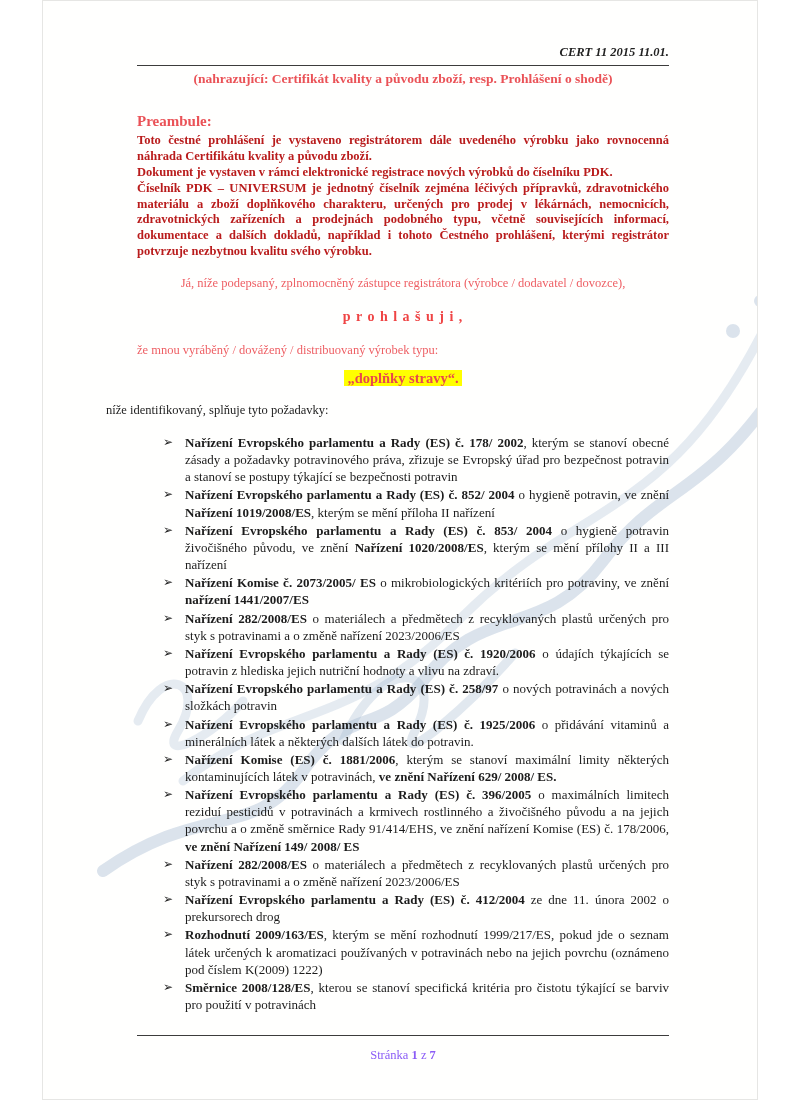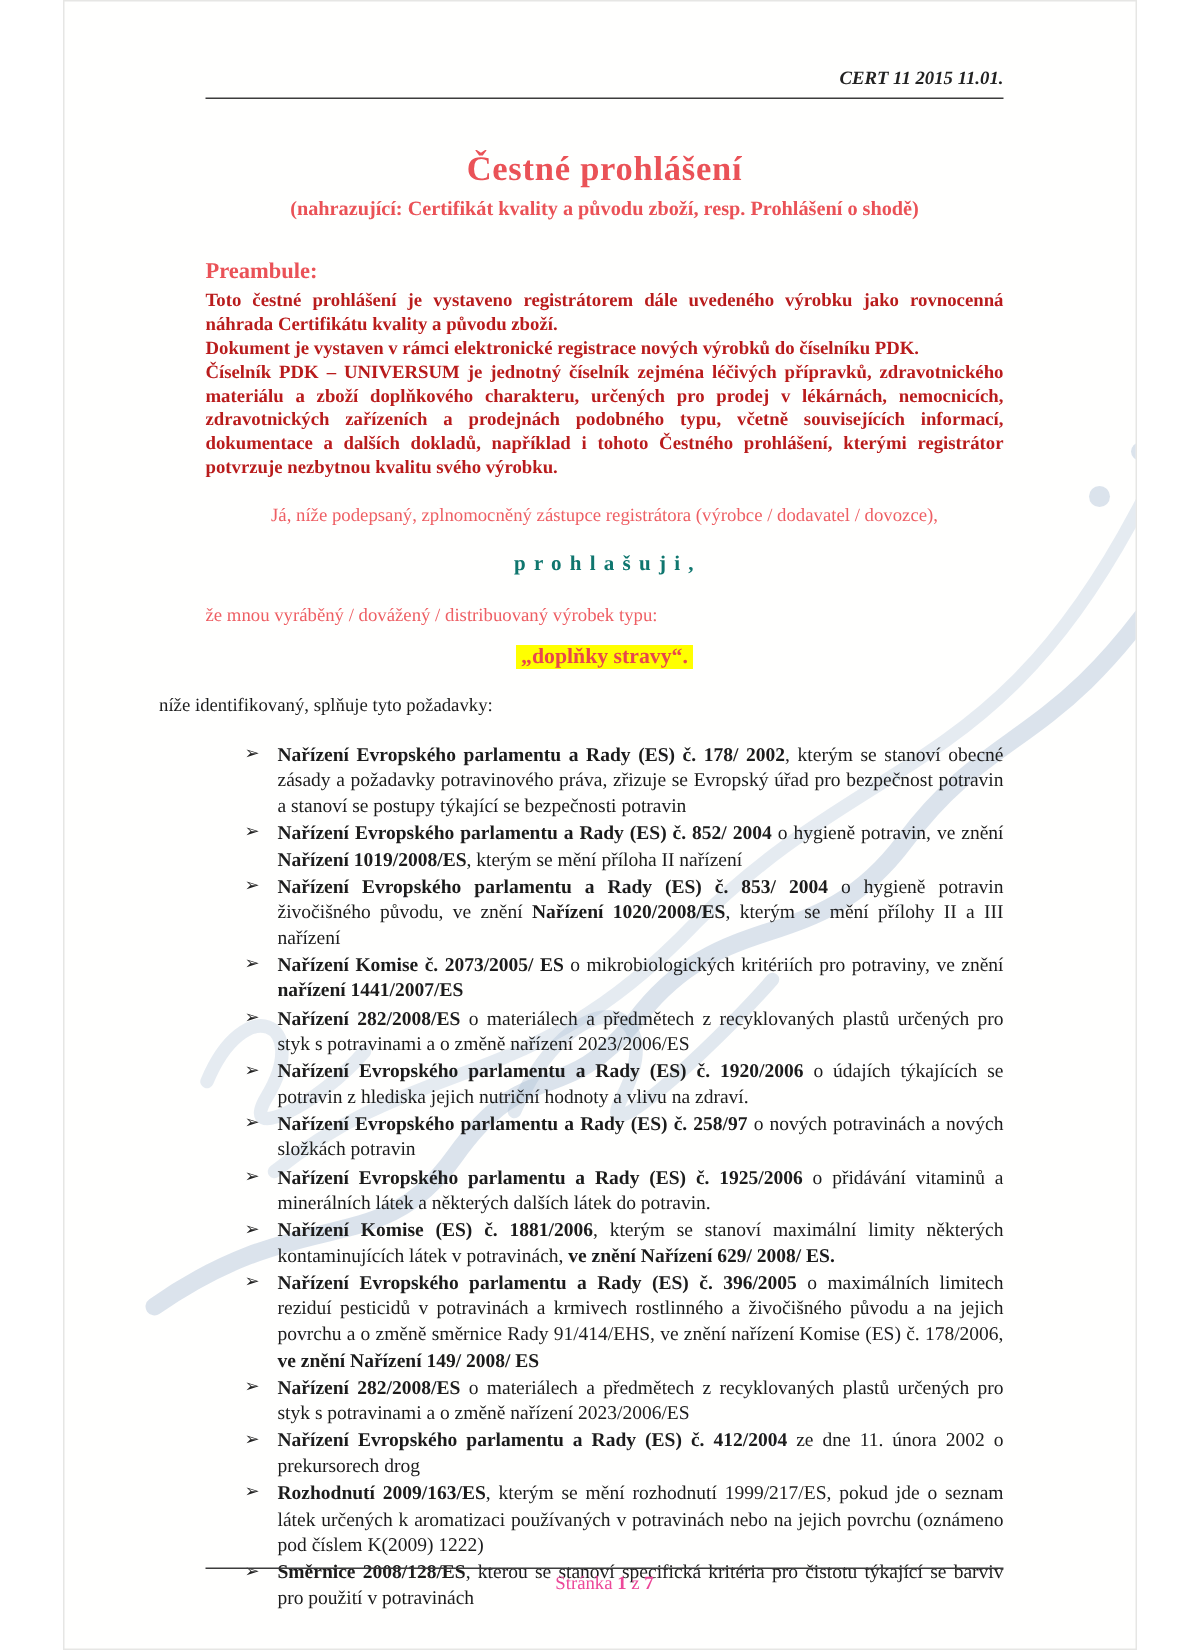--- a/index.html
+++ b/index.html
@@ -72,21 +72,21 @@
     margin-top: 16px;
     text-align: center;
     font-size: 12.5px;
     color: #ee5f64;
   }
   .decl-verb {
     margin-top: 18px;
     text-align: center;
     font-size: 14px;
     font-weight: bold;
-    color: #0f766e;
+    color: #ef4444;
     letter-spacing: 1px;
   }
   .decl-product-line {
     margin-top: 18px;
     font-size: 12.5px;
     color: #ee5f64;
   }
   .decl-product-type {
     margin-top: 11px;
     text-align: center;
@@ -128,23 +128,23 @@
   }
   .b { font-weight: bold; }
   .doc-footer {
     position: absolute;
     left: 94px;
     right: 88px;
     bottom: 36px;
     z-index: 1;
     border-top: 1.5px solid #3c3c3c;
     text-align: center;
-    padding-top: 2px;
-    font-size: 12.5px;
-    color: #ec4899;
+    padding-top: 12px;
+    font-size: 12.5px;
+    color: #8b5cf6;
   }
 </style>
 </head>
 <body>
 
 <div class="page">
 
   <svg class="watermark" viewBox="0 0 800 1100" width="800" height="1100" xmlns="http://www.w3.org/2000/svg">
     <g fill="none" stroke="#aabdd4" stroke-opacity="0.42" stroke-linecap="round" stroke-width="12">
       <path d="M 60 870 C 160 800 210 840 260 770 C 310 700 330 740 380 680 C 440 600 500 640 560 560 C 620 480 660 500 740 380"></path>
@@ -156,21 +156,20 @@
       <circle cx="690" cy="330" r="7"></circle>
       <circle cx="717" cy="300" r="6"></circle>
       <circle cx="745" cy="270" r="6"></circle>
     </g>
   </svg>
 
   <div class="content">
 
     <div class="doc-header">CERT 11 2015 11.01.</div>
 
-    <div class="doc-title">Čestné prohlášení</div>
     <div class="doc-subtitle">(nahrazující: Certifikát kvality a původu zboží, resp. Prohlášení o shodě)</div>
 
     <div class="preamble-heading">Preambule:</div>
     <div class="preamble-text">Toto čestné prohlášení je vystaveno registrátorem dále uvedeného výrobku jako rovnocenná náhrada Certifikátu kvality a původu zboží.</div>
     <div class="preamble-text" style="margin-top:0">Dokument je vystaven v rámci elektronické registrace nových výrobků do číselníku PDK.</div>
     <div class="preamble-text" style="margin-top:0">Číselník PDK – UNIVERSUM je jednotný číselník zejména léčivých přípravků, zdravotnického materiálu a zboží doplňkového charakteru, určených pro prodej v lékárnách, nemocnicích, zdravotnických zařízeních a prodejnách podobného typu, včetně souvisejících informací, dokumentace a dalších dokladů, například i tohoto Čestného prohlášení, kterými registrátor potvrzuje nezbytnou kvalitu svého výrobku.</div>
 
     <div class="decl-intro">Já, níže podepsaný, zplnomocněný zástupce registrátora (výrobce / dodavatel / dovozce),</div>
     <div class="decl-verb">p r o h l a š u j i ,</div>
     <div class="decl-product-line">že mnou vyráběný / dovážený  / distribuovaný výrobek typu:</div>

